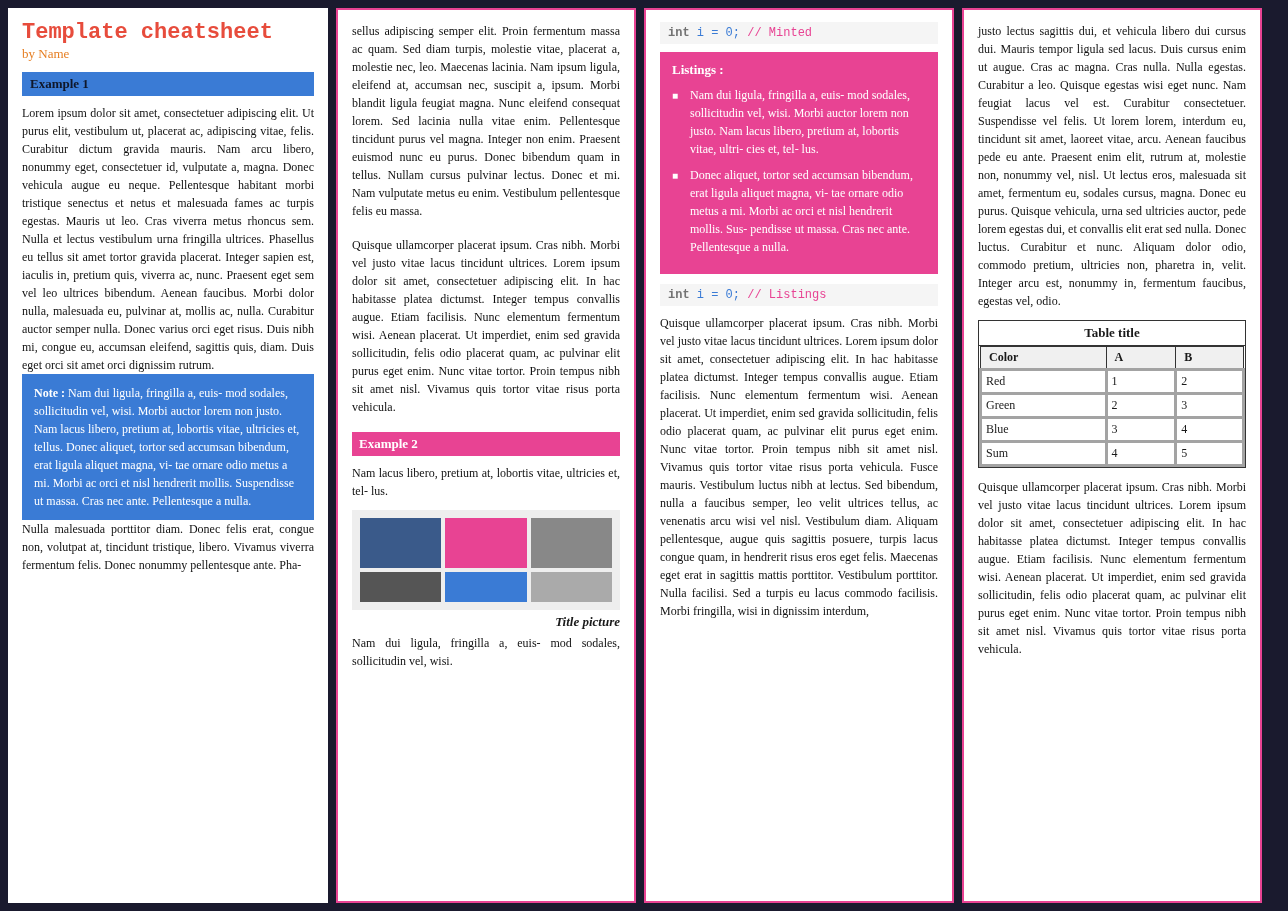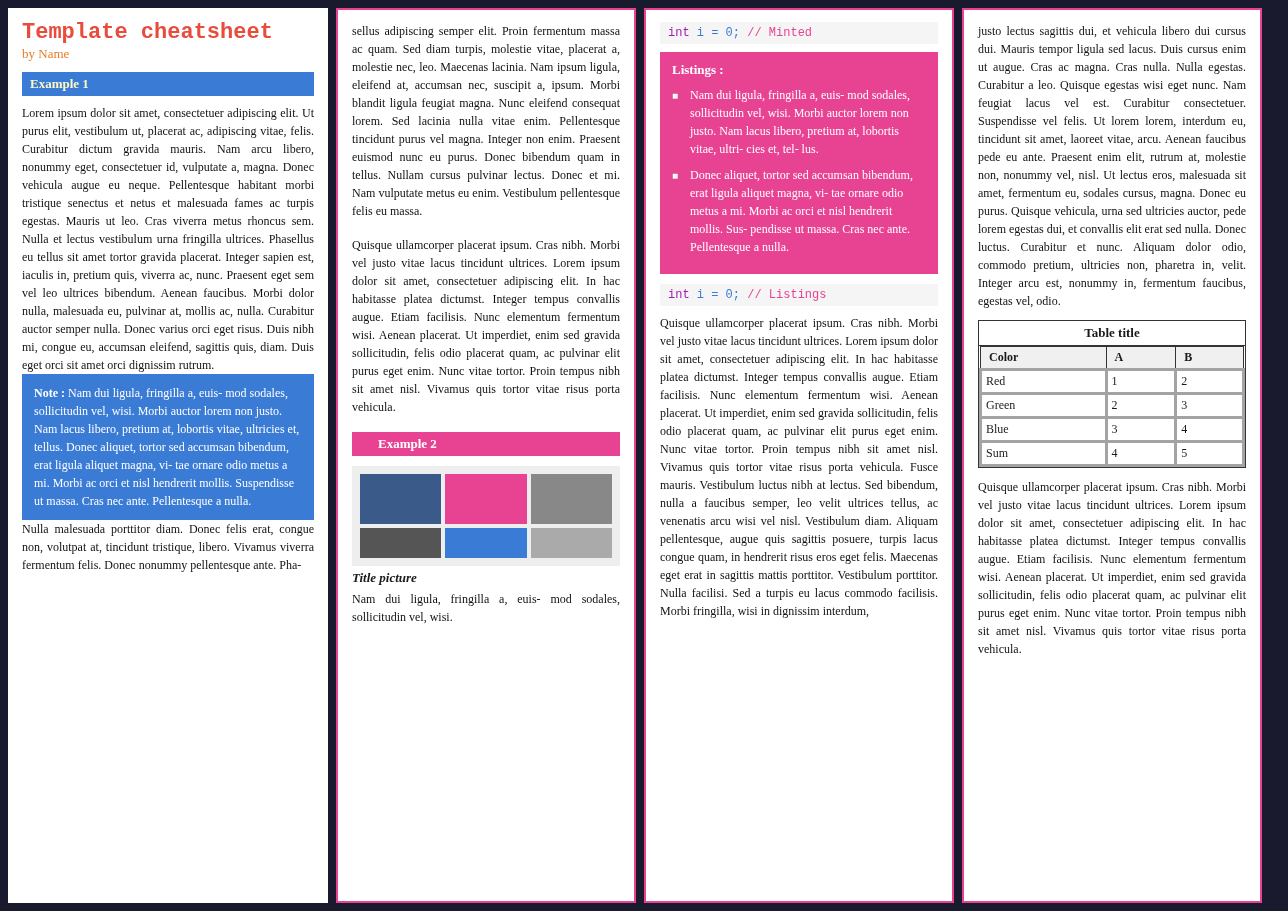--- a/index.html
+++ b/index.html
@@ -37,31 +37,31 @@
     .title-by {
       font-size: 13px;
       color: #555;
       margin-bottom: 10px;
     }
     .title-by span {
       color: #e67e22;
     }
     .example-header {
       background: #3a7bd5;
-      color: #fef9c3;
+      color: #0f172a;
       font-weight: bold;
       padding: 4px 8px;
       margin-bottom: 8px;
       font-size: 13px;
     }
     .example-header-pink {
       background: #e84393;
       color: #fff;
       font-weight: bold;
-      padding: 4px 26px;
+      padding: 4px 7px;
       margin-bottom: 8px;
       font-size: 13px;
     }
     .body-text {
       font-size: 12px;
       line-height: 1.5;
       text-align: justify;
       color: #111;
     }
     .note-box {
@@ -87,22 +87,22 @@
     }
     .code-line {
       font-family: 'Courier New', monospace;
       font-size: 12px;
       color: #3a7bd5;
       background: #f5f5f5;
       padding: 4px 8px;
       margin-bottom: 8px;
     }
     .code-keyword {
-      color: #a21caf;
-      font-weight: normal;
+      color: #737373;
+      font-weight: bold;
     }
     .code-comment {
       color: #e84393;
     }
     .important-box {
       background: #e84393;
       color: #fff;
       padding: 10px 12px;
       margin-bottom: 10px;
     }
@@ -167,21 +167,21 @@
       display: grid;
       grid-template-columns: 1fr 1fr 1fr;
       gap: 4px;
       background: #eee;
       padding: 8px;
       margin-bottom: 4px;
     }
     .picture-title {
       font-weight: bold;
       font-size: 13px;
-      text-align: left;
+      text-align: right;
       font-style: italic;
       margin-bottom: 4px;
     }
   </style>
 </head>
 <body>
 
 <div class="page">
 
   <div class="column">
@@ -203,20 +203,21 @@
 
     <p class="body-text">Nulla malesuada porttitor diam. Donec felis erat, congue non, volutpat at, tincidunt tristique, libero. Vivamus viverra fermentum felis. Donec nonummy pellentesque ante. Pha-</p>
   </div>
 
   <div class="column col2">
     <p class="body-text">sellus adipiscing semper elit. Proin fermentum massa ac quam. Sed diam turpis, molestie vitae, placerat a, molestie nec, leo. Maecenas lacinia. Nam ipsum ligula, eleifend at, accumsan nec, suscipit a, ipsum. Morbi blandit ligula feugiat magna. Nunc eleifend consequat lorem. Sed lacinia nulla vitae enim. Pellentesque tincidunt purus vel magna. Integer non enim. Praesent euismod nunc eu purus. Donec bibendum quam in tellus. Nullam cursus pulvinar lectus. Donec et mi. Nam vulputate metus eu enim. Vestibulum pellentesque felis eu massa.</p>
     <br>
     <p class="body-text">Quisque ullamcorper placerat ipsum. Cras nibh. Morbi vel justo vitae lacus tincidunt ultrices. Lorem ipsum dolor sit amet, consectetuer adipiscing elit. In hac habitasse platea dictumst. Integer tempus convallis augue. Etiam facilisis. Nunc elementum fermentum wisi. Aenean placerat. Ut imperdiet, enim sed gravida sollicitudin, felis odio placerat quam, ac pulvinar elit purus eget enim. Nunc vitae tortor. Proin tempus nibh sit amet nisl. Vivamus quis tortor vitae risus porta vehicula.</p>
     <br>
     <div class="example-header-pink">Example 2</div>
+    <p class="body-text">Nam lacus libero, pretium at, lobortis vitae, ultricies et, tel- lus.</p>
 
     <div class="picture-container">
       <div class="picture-placeholder">
         <div style="background:#3a5a8a;height:50px;display:flex;align-items:center;justify-content:center;font-size:8px;color:#ccc;"></div>
         <div style="background:#e84393;height:50px;display:flex;align-items:center;justify-content:center;font-size:8px;color:#fff;"></div>
         <div style="background:#888;height:50px;display:flex;align-items:center;justify-content:center;font-size:8px;color:#ccc;"></div>
         <div style="background:#555;height:30px;display:flex;align-items:center;justify-content:center;font-size:8px;color:#ccc;"></div>
         <div style="background:#3a7bd5;height:30px;display:flex;align-items:center;justify-content:center;font-size:8px;color:#fff;"></div>
         <div style="background:#aaa;height:30px;display:flex;align-items:center;justify-content:center;font-size:8px;color:#444;"></div>
       </div>

